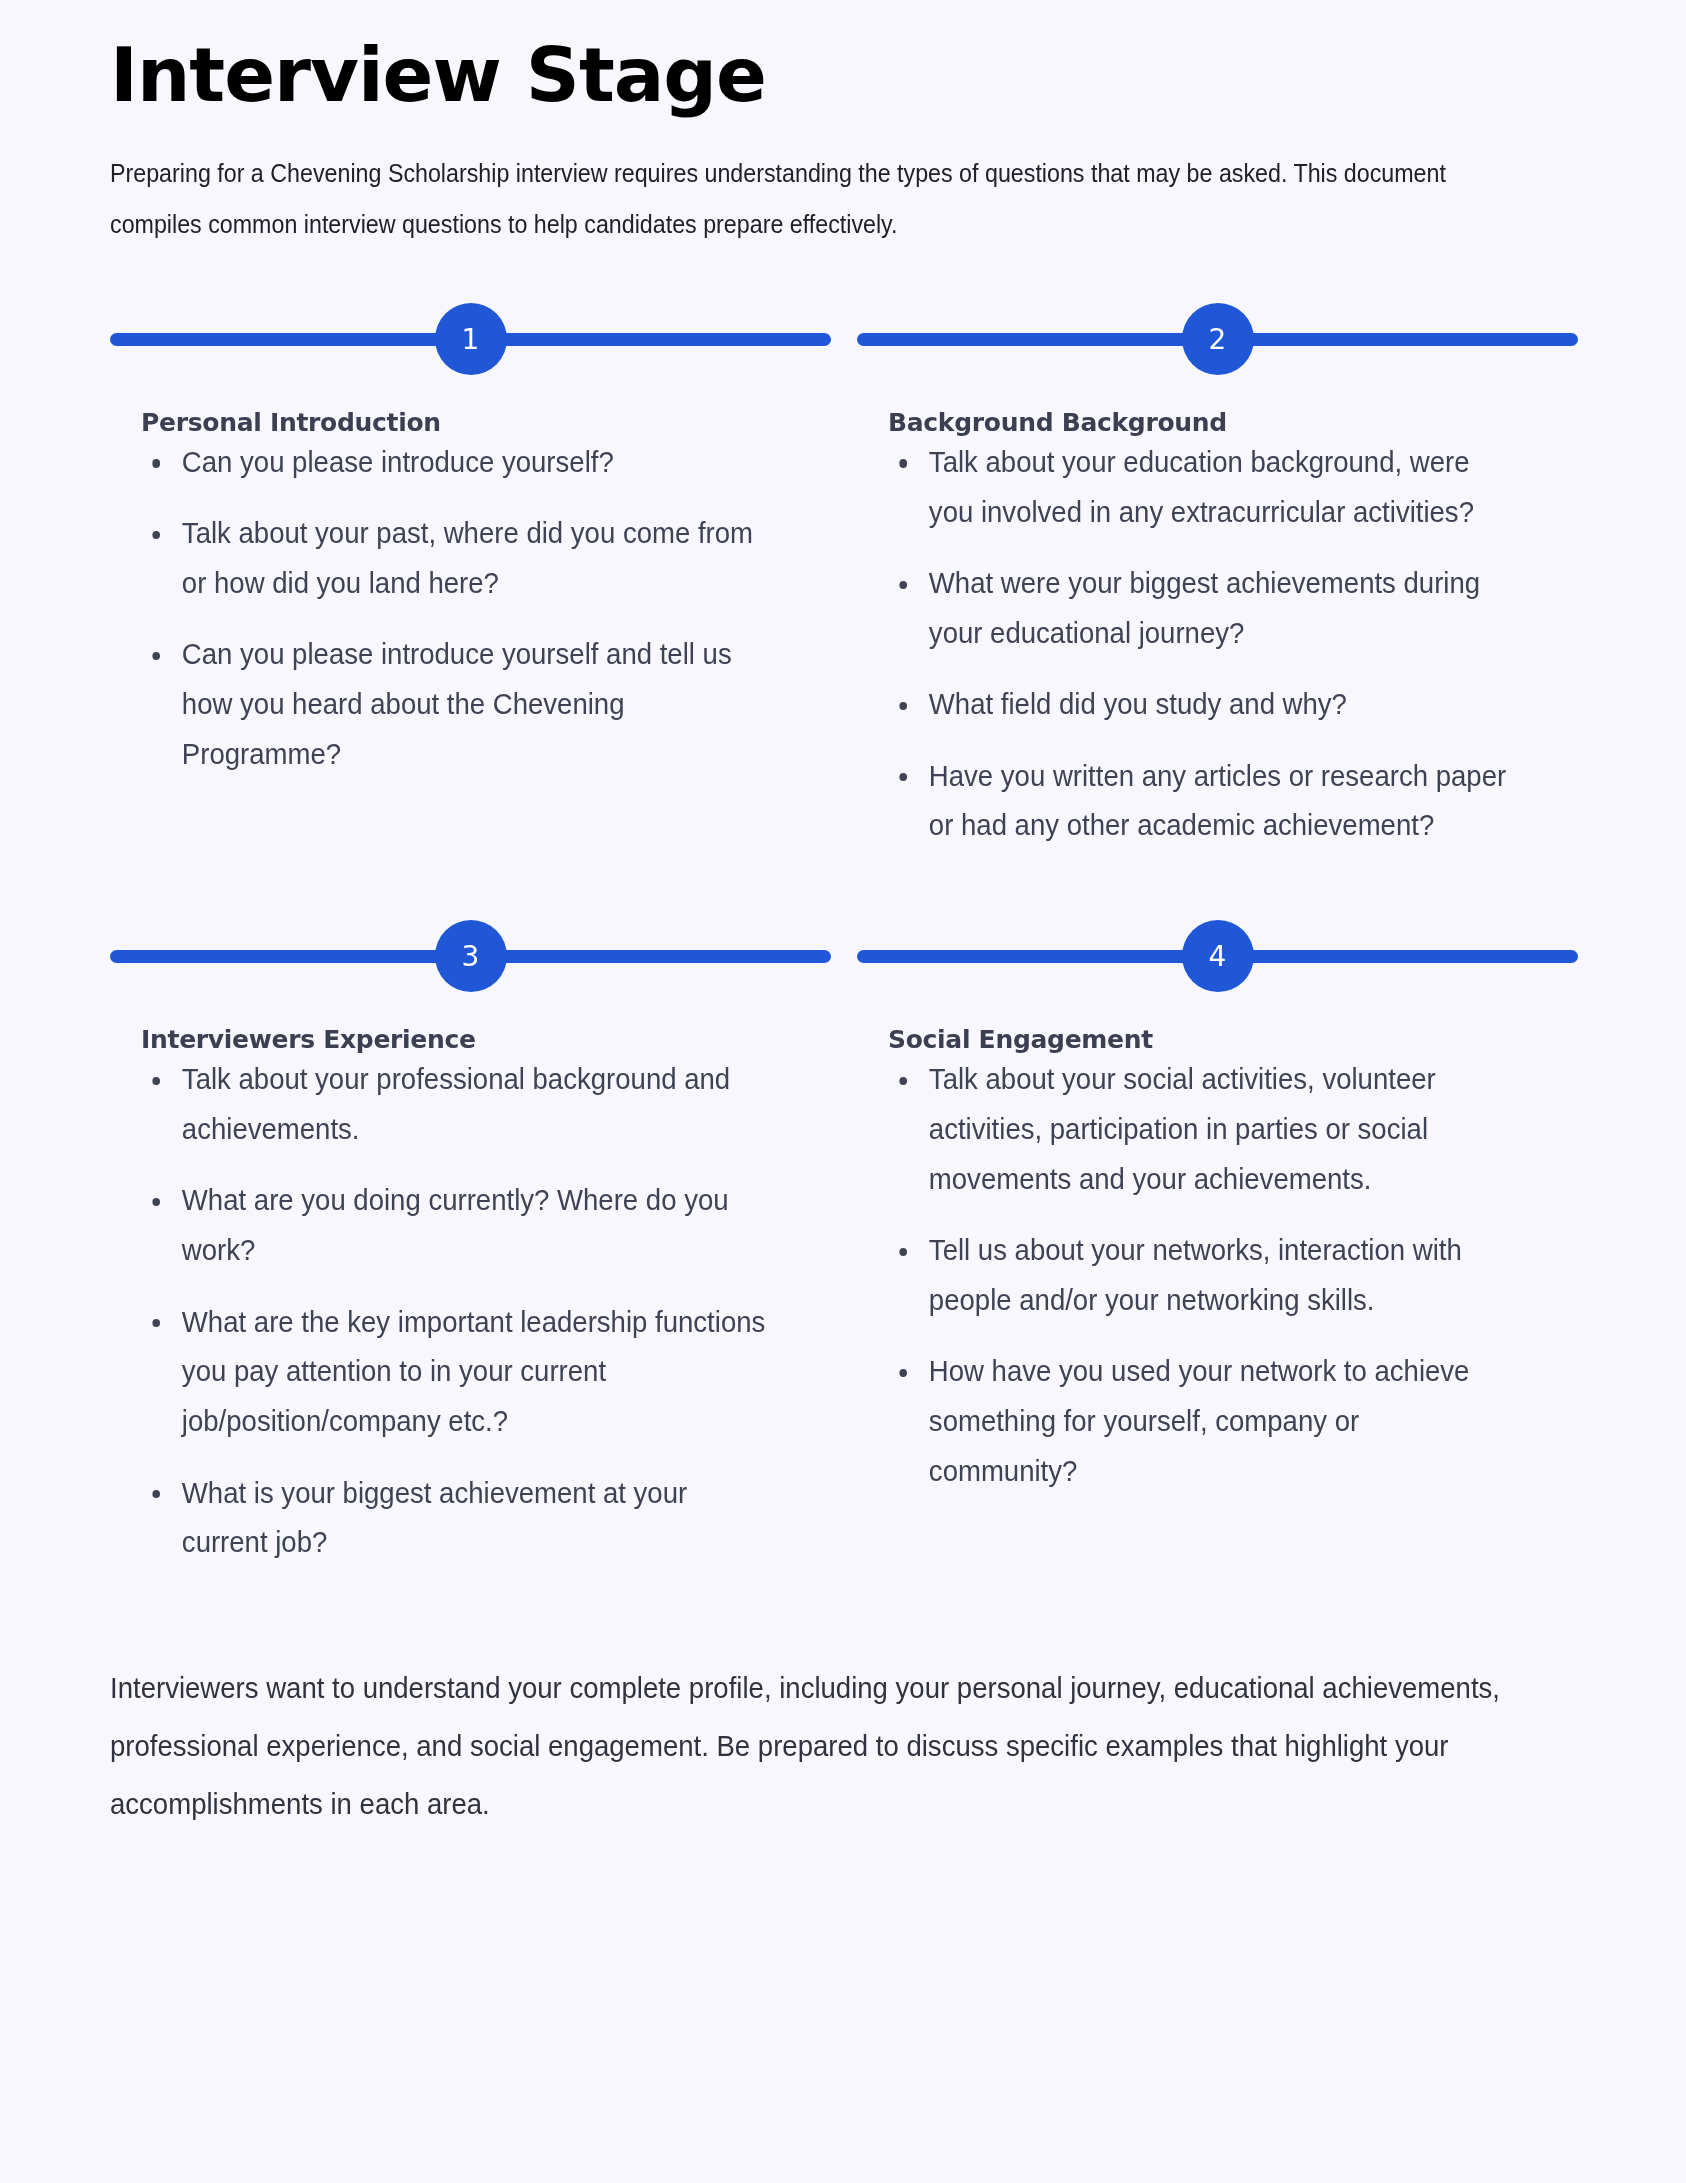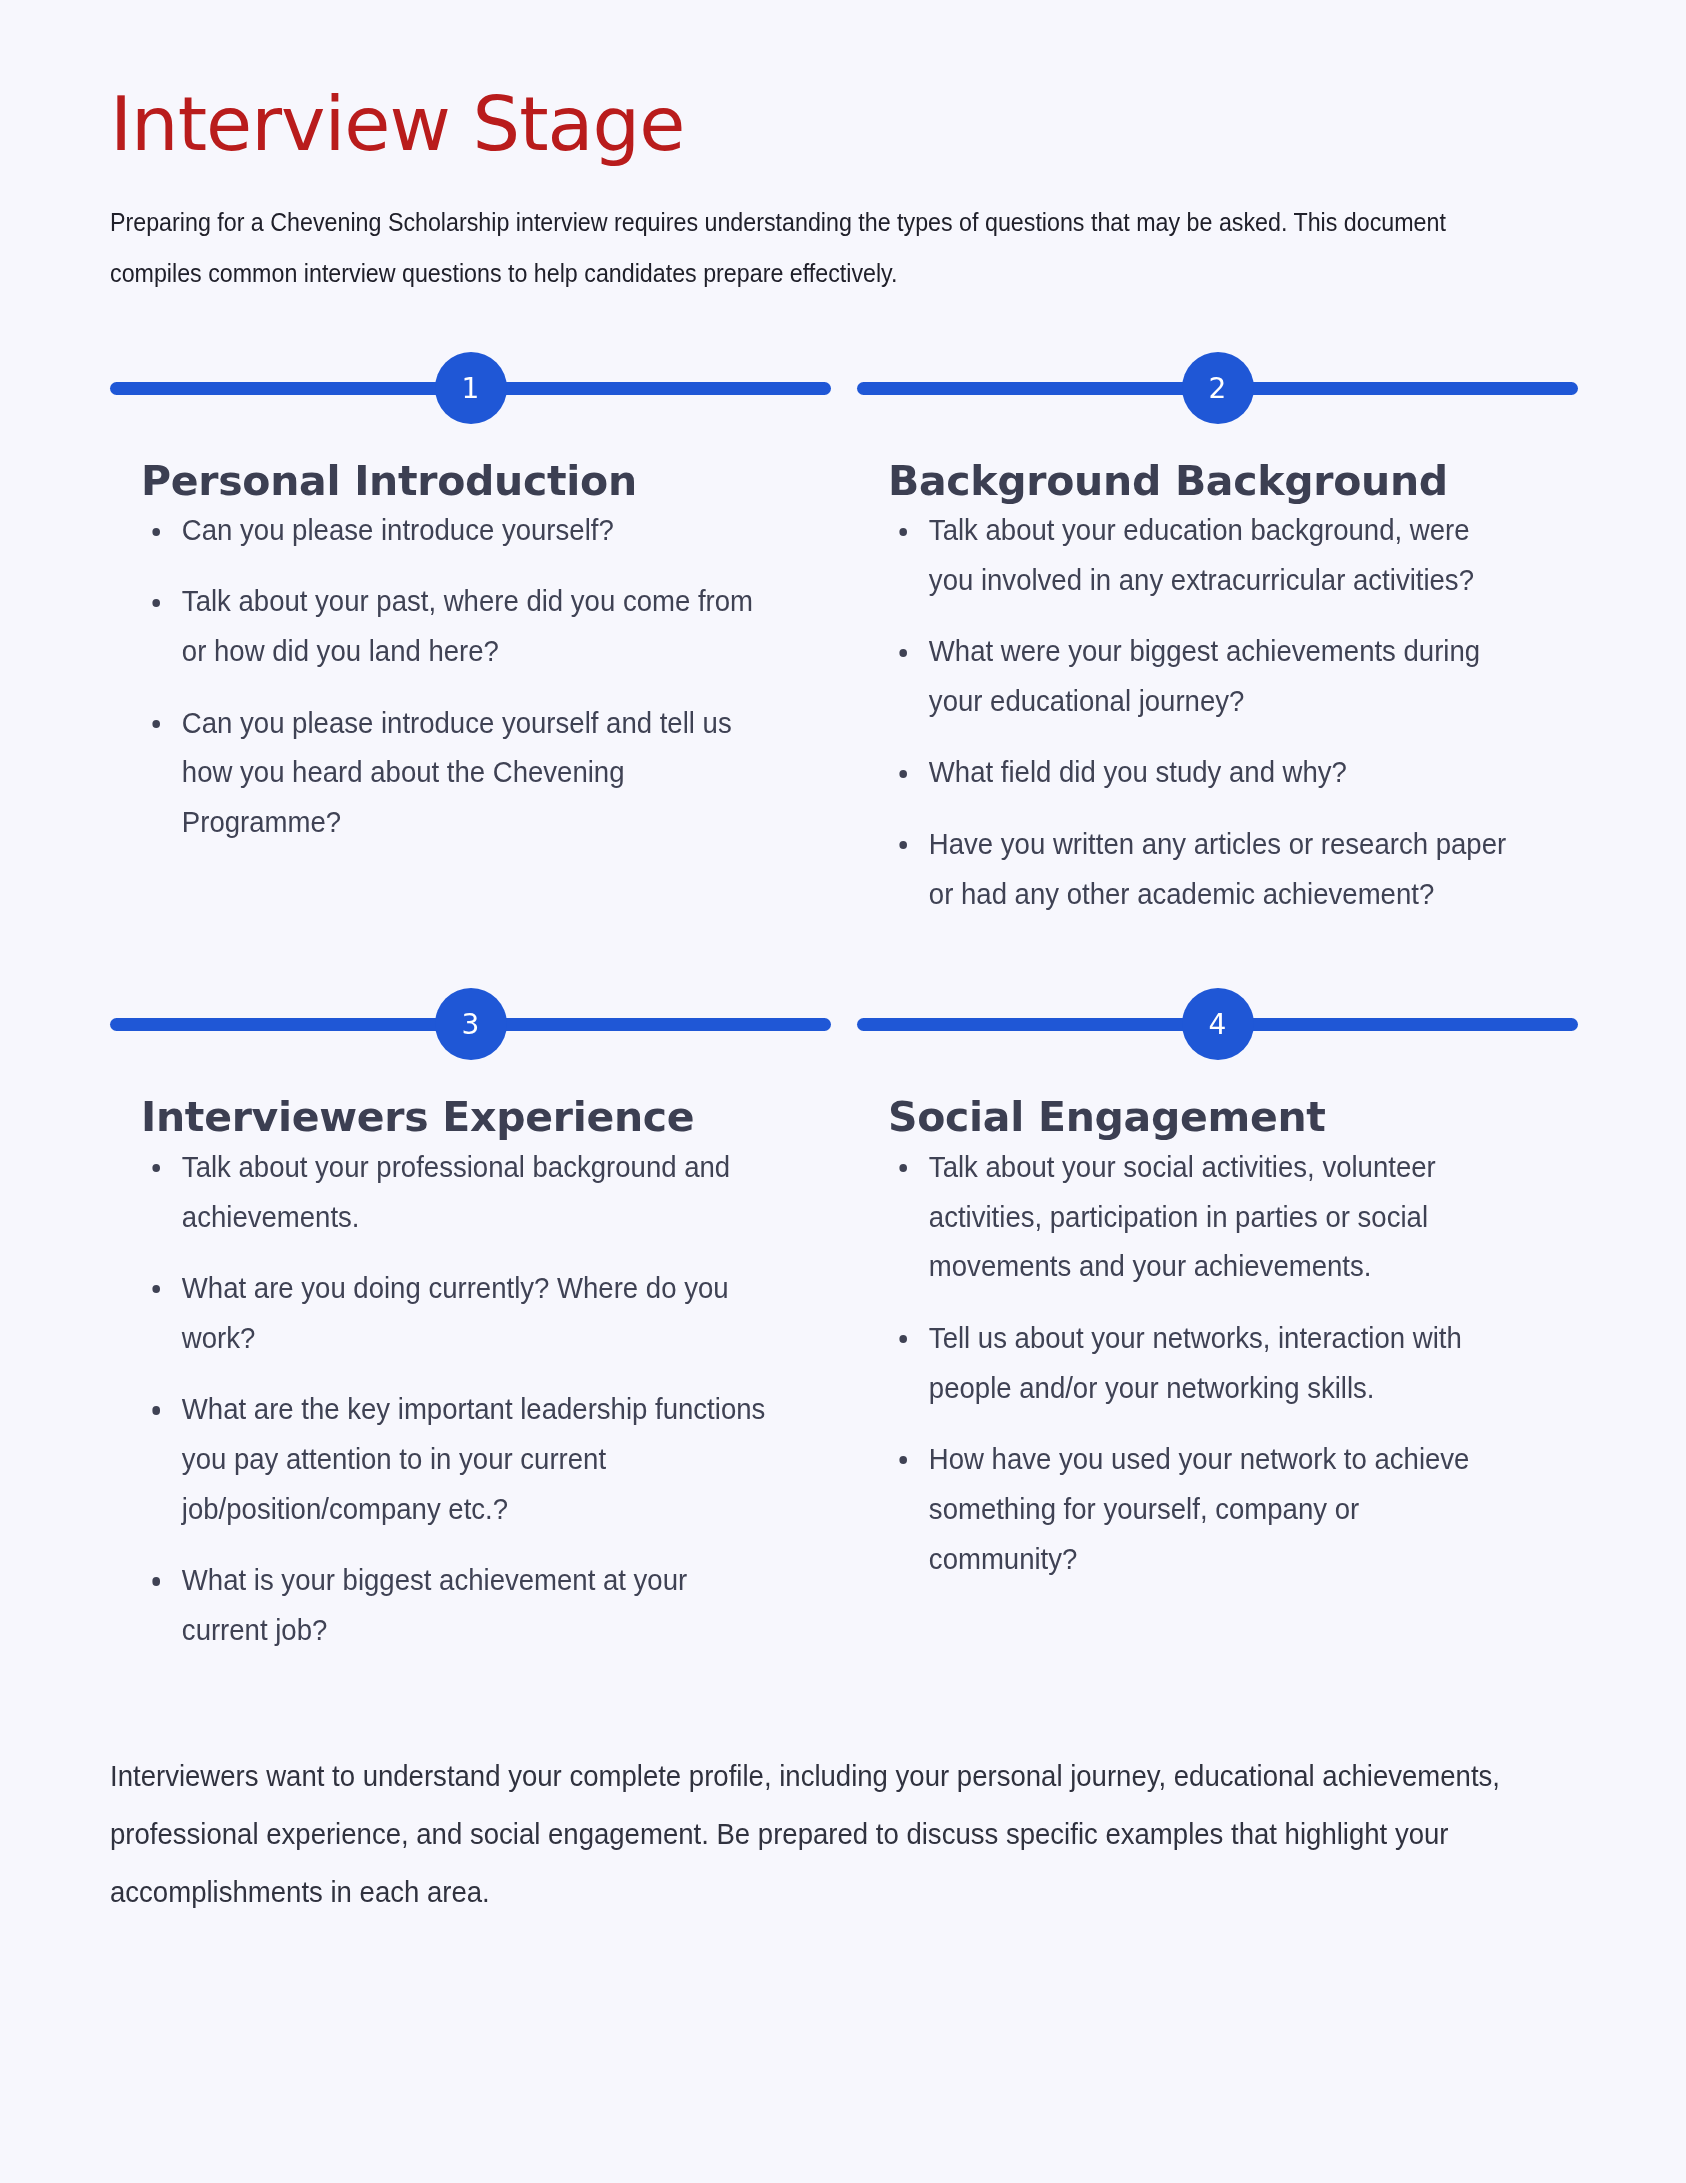--- a/index.html
+++ b/index.html
@@ -20,24 +20,24 @@
     width:1687px;
     min-height:2183px;
     background:#f7f7fd;
     padding:0 110px;
   }
 
   
   .doc-title {
     font-family:"DejaVu Sans", sans-serif;
     font-size:75px;
-    font-weight:400;
+    font-weight:700;
     letter-spacing:-1px;
-    color:#b91c1c;
-    padding-top:84px;
+    color:#000000;
+    padding-top:35px;
     line-height:1.08;
   }
 
   .doc-intro {
     margin-top:32px;
     font-family:"Liberation Sans Narrow","Liberation Sans", sans-serif;
     font-stretch:condensed;
     font-size:25px;
     line-height:2.02;
     color:#20202a;
@@ -92,21 +92,21 @@
     font-weight:400;
     line-height:1;
     padding-top:1.6px;
   }
 
   
   .section-heading {
     margin-top:28px;
     margin-left:31px;
     font-family:"DejaVu Sans", sans-serif;
-    font-size:41px;
+    font-size:25px;
     font-weight:700;
     letter-spacing:-0.3px;
     color:#3c3f52;
     line-height:1.2;
   }
 
   
   .q-list {
     list-style:none;
     margin-left:31px;

